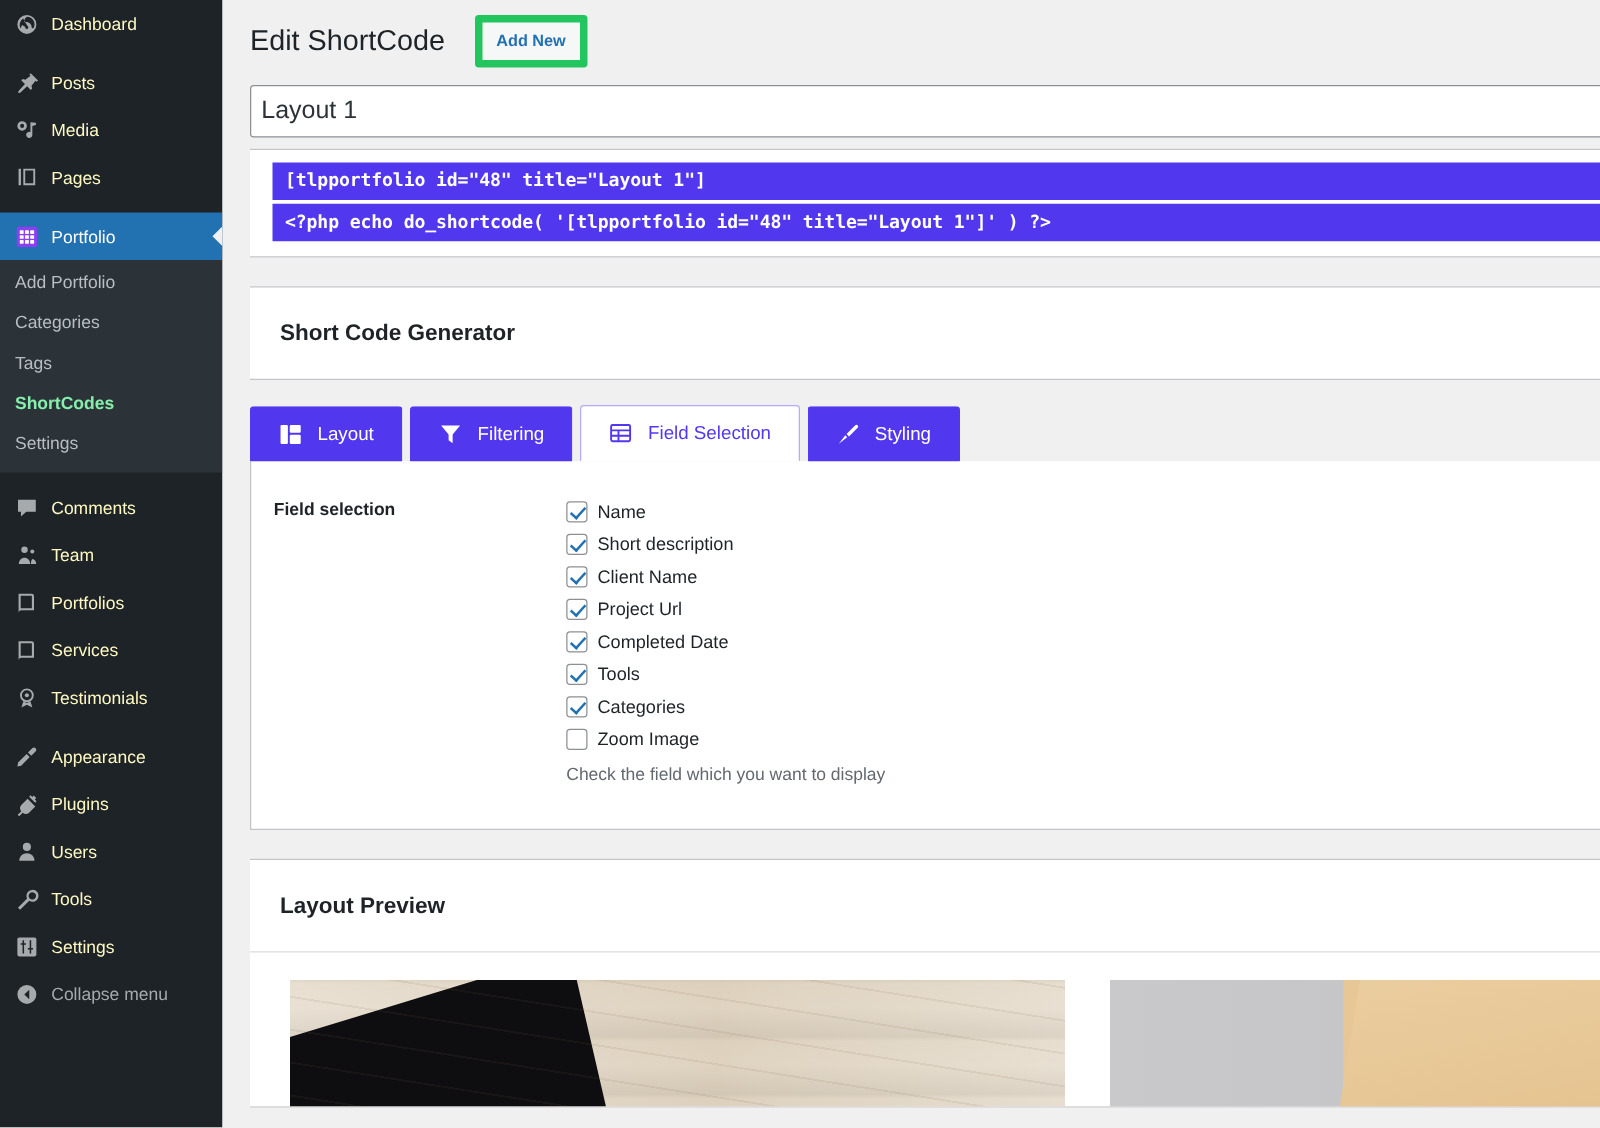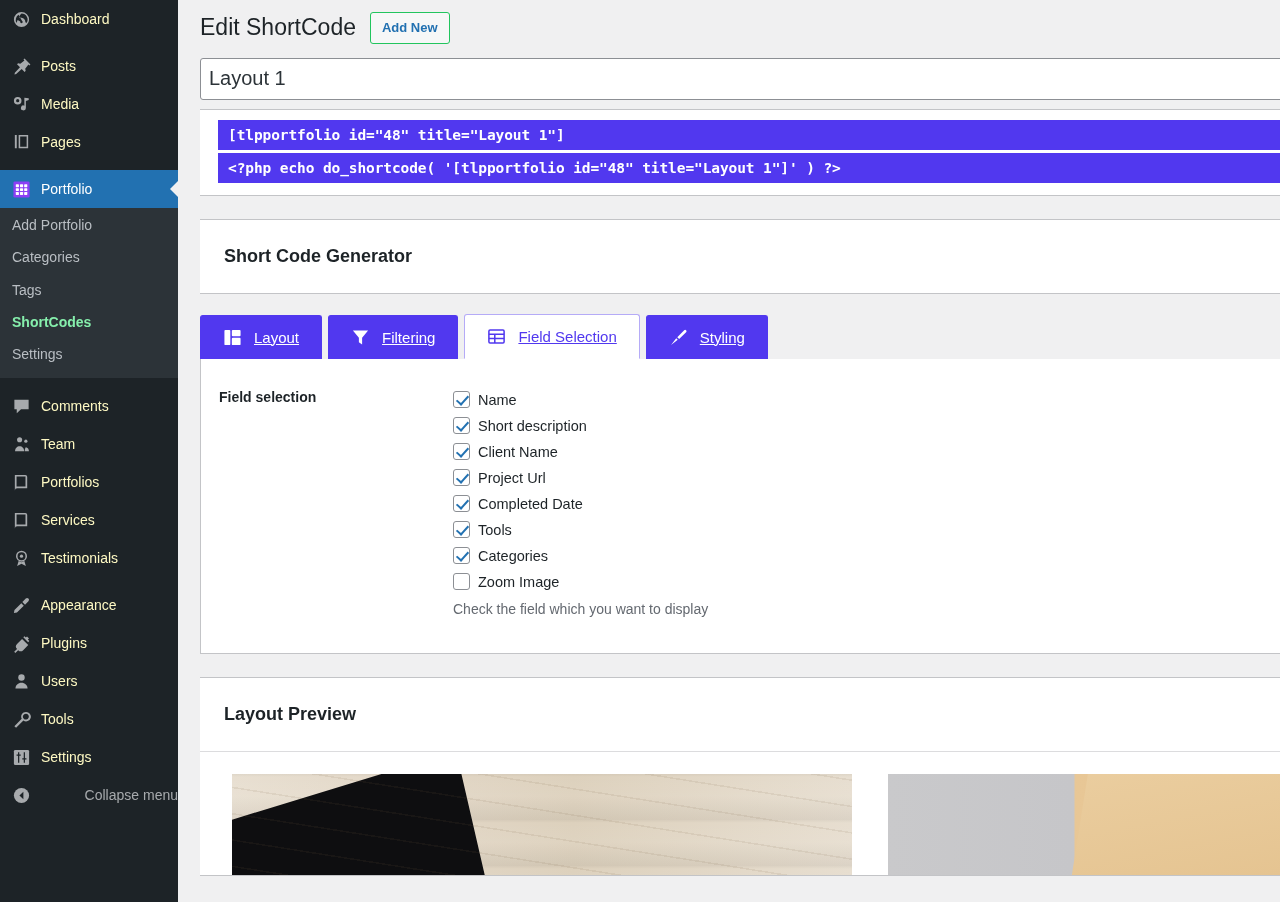--- a/index.html
+++ b/index.html
@@ -51,46 +51,46 @@
   .submenu { background: #2c3338; padding: 1px 0 8px 0; }
   .submenu-item {
     display: block;
     padding: 6px 0 6px 12px;
     font-size: 14px;
     color: #b9bec3;
     cursor: pointer;
     line-height: 1.45;
   }
   .submenu-item.current { color: #86efac; font-weight: bold; }
-  .collapse-item { color: #a7aaad; justify-content: space-between; }
+  .collapse-item { color: #a7aaad; }
   .collapse-item .mi-icon { color: #a7aaad; }
 
   
   #main {
     flex: 1 1 auto; height: 902px;
     background: #f0f0f1;
     padding: 0 0 0 22px;
     overflow: hidden;
     position: relative;
   }
   .page-head {
     display: flex; align-items: center;
-    gap: 14px;
+    gap: 24px;
     padding: 12px 0 14px 0;
   }
   .page-title {
     font-size: 23px; font-weight: 400; color: #1d2327;
     line-height: 1.3;
   }
   .add-new-btn {
     display: inline-block;
     font-size: 13px; font-weight: 600;
     color: #2271b1;
     background: #f6f7f7;
-    border: 1px solid #22c55e;
+    border: 6px solid #22c55e;
     border-radius: 3px;
     padding: 5px 11px;
     cursor: pointer;
     line-height: 1.5;
   }
 
   .title-input {
     display: block;
     width: 1100px;
     height: 42px;
@@ -155,21 +155,20 @@
     gap: 12px;
     background: #5138ef;
     color: #fff;
     font-size: 15px;
     height: 44px;
     padding: 0 22px;
     border-radius: 3px 3px 0 0;
     cursor: pointer;
     border: 1px solid #5138ef;
     border-bottom: none;
-    text-decoration: underline;
   }
   .tab .t-icon { display: flex; align-items: center; }
   .tab .t-icon svg { width: 19px; height: 19px; display: block; }
   .tab.active {
     background: #fff;
     color: #5138ef;
     border: 1px solid #b5abf7;
     border-bottom: 1px solid #fff;
     height: 45px;
   }

